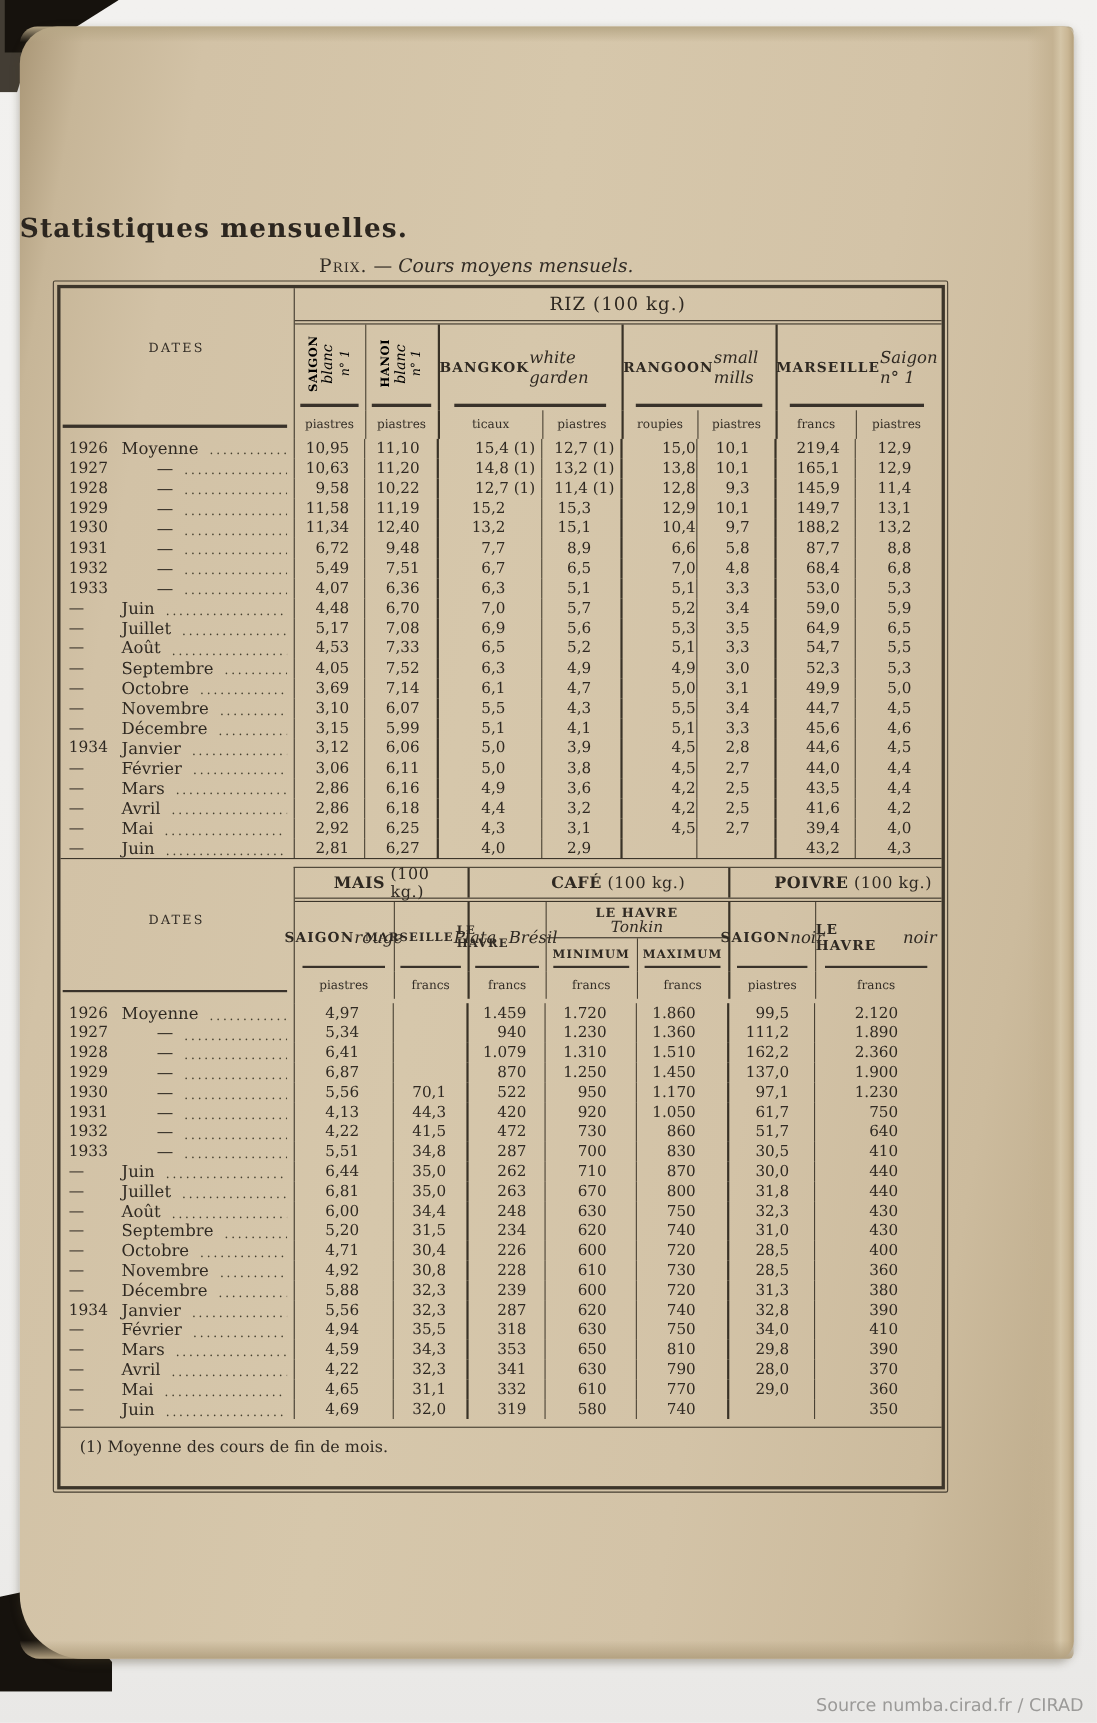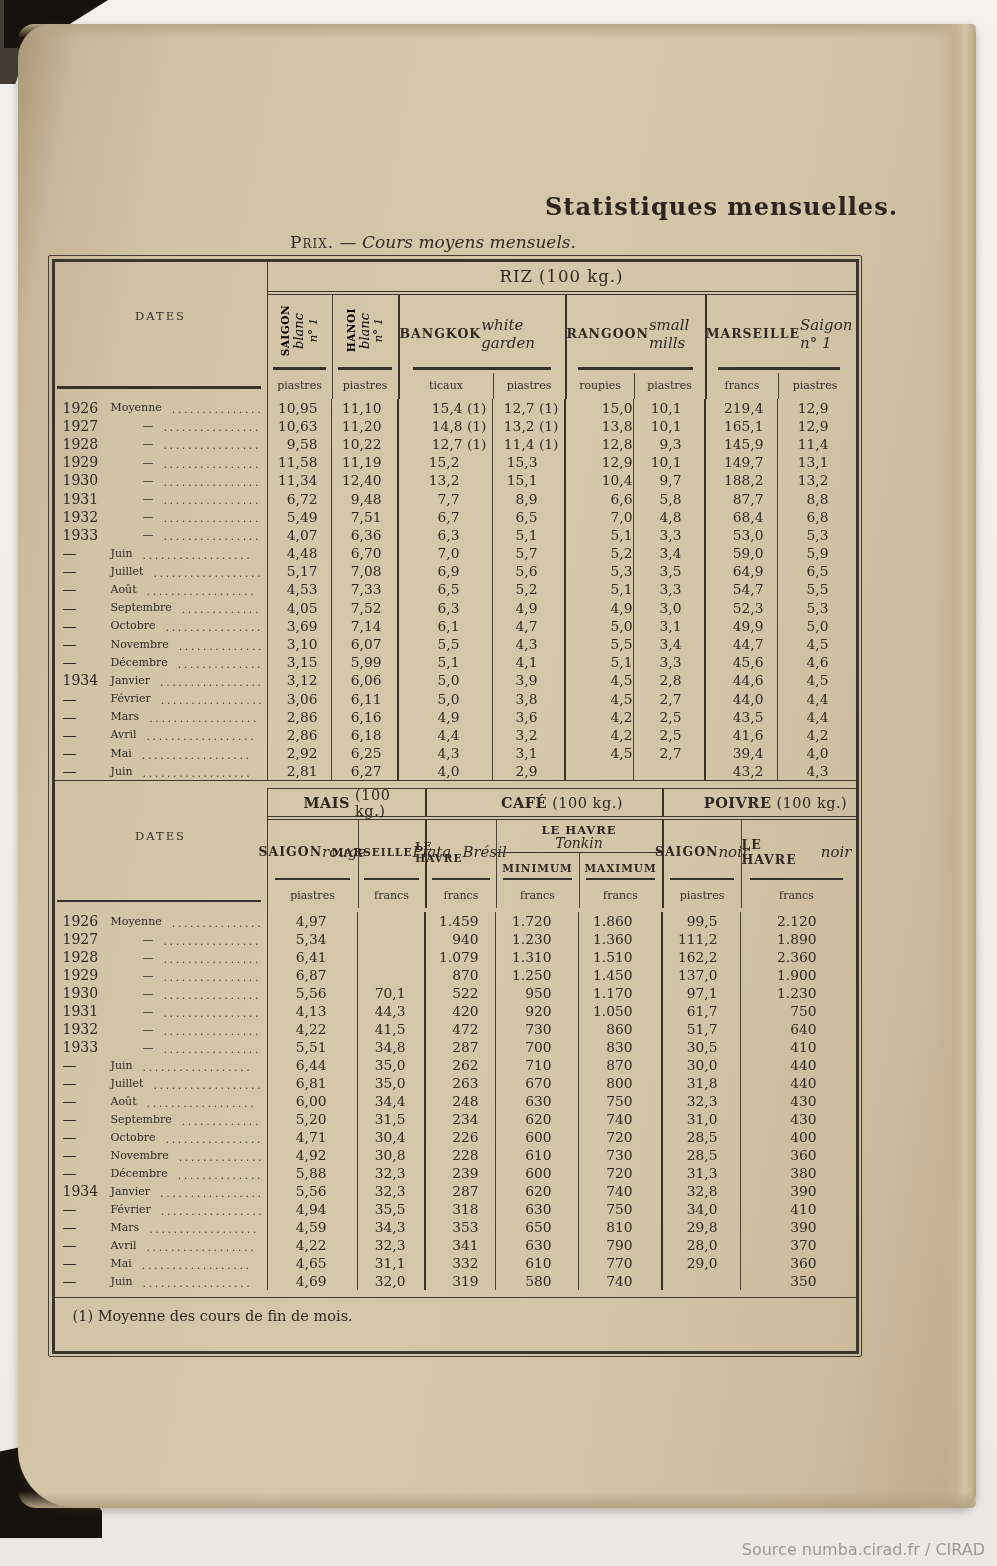--- a/index.html
+++ b/index.html
@@ -28,41 +28,41 @@
     background:linear-gradient(90deg,rgba(190,172,140,0) 0%,#c4b292 55%,#d4c5a7 72%,#c9b694 88%,#b4a07c 100%); }
   .page-bottom-edge { position:absolute; left:0; bottom:0; width:100%; height:18px;
     border-radius:0 0 16px 58px;
     background:linear-gradient(0deg,#b3a181 0%,rgba(210,194,162,0) 92%); }
   .attribution { position:absolute; right:12px; bottom:7px; z-index:2;
     font-family:"DejaVu Sans","Liberation Sans",sans-serif; font-size:16px; color:#9b9a98; }
 
   
   .page-number { position:absolute; left:0; top:120px; width:875px; text-align:center;
     font-size:17px; letter-spacing:2px; color:#332d26; }
-  .doc-title { position:absolute; left:0; top:168px; width:880px; text-align:right;
+  .doc-title { position:absolute; left:0; top:168px; width:880px; text-align:left;
     font-size:24px; font-weight:bold; letter-spacing:1px; color:#2c261f; }
   .doc-subtitle { position:absolute; left:272px; top:208px; font-size:17px; color:#322c25; }
   .doc-subtitle .sc { font-variant:small-caps; letter-spacing:1px; }
   .doc-subtitle .it { font-style:italic; }
 
   
   .frame { position:absolute; left:30px; top:231px; width:814px; height:1102px;
     border:1.5px solid #463e31; padding:2.5px; border-radius:2px; }
   .frame-inner { width:100%; height:100%; border:3px solid #3c352a; display:flex; flex-direction:column; }
 
   
   .bl { border-left:1.1px solid #4a4234; }
   .blm { border-left:1.5px solid #40392d; }
   .blt { border-left:2.6px solid #393227; }
   .trow { display:flex; align-items:center; }
   .vcell { text-align:right; font-size:13.8px; color:#2f2922; height:100%;
     display:flex; align-items:center; justify-content:flex-end; }
   .datecell { display:flex; align-items:center; overflow:hidden; height:100%; padding-left:8px; }
   .yr { width:44px; font-size:14px; color:#2f2922; flex:none; }
-  .lbl { font-size:11px; color:#2f2922; flex:none; margin-left:4px; }
+  .lbl { font-size:15px; color:#2f2922; flex:none; margin-left:4px; }
   .dashlbl { margin-left:36px; }
   .dots { flex:1; overflow:hidden; white-space:nowrap; font-size:11px; letter-spacing:2.6px;
     color:#46402f; margin:0 6px 0 10px; transform:translateY(2px); }
   .unit { font-size:11px; text-align:center; color:#332d26; display:flex;
     align-items:center; justify-content:center; height:100%; }
   .grpname { font-variant:small-caps; letter-spacing:1px; font-size:12.5px; font-weight:bold; color:#2f2922; }
   .grpsub { font-style:italic; font-size:15px; color:#2f2922; }
   .bar::after { content:""; position:absolute; left:8%; right:8%; bottom:3px; height:2.4px;
     background:#39322a; }
 

